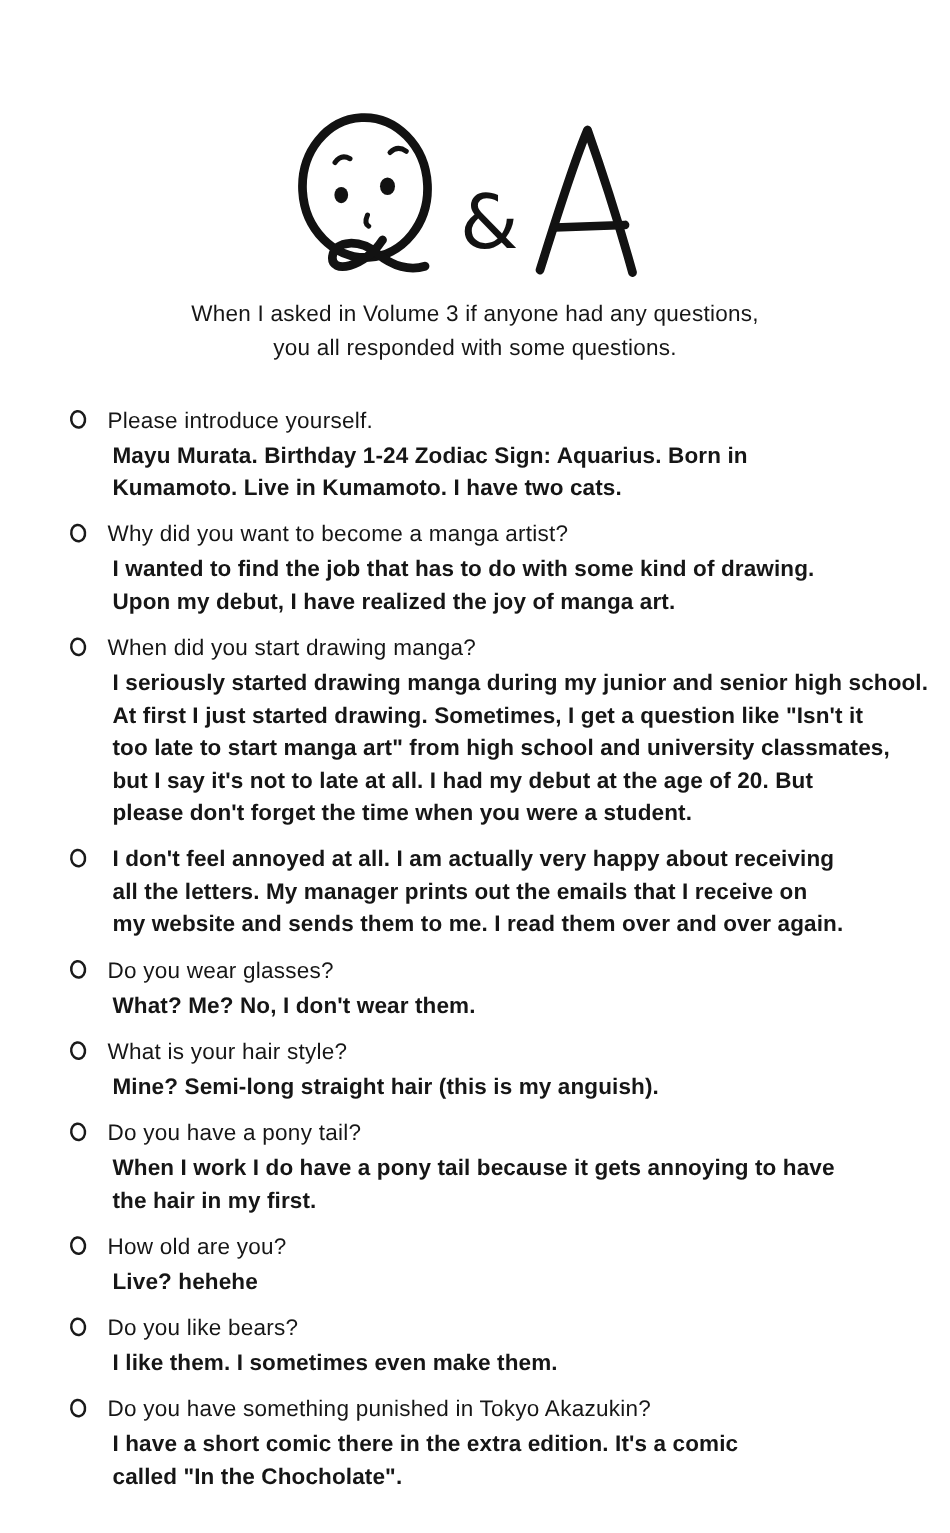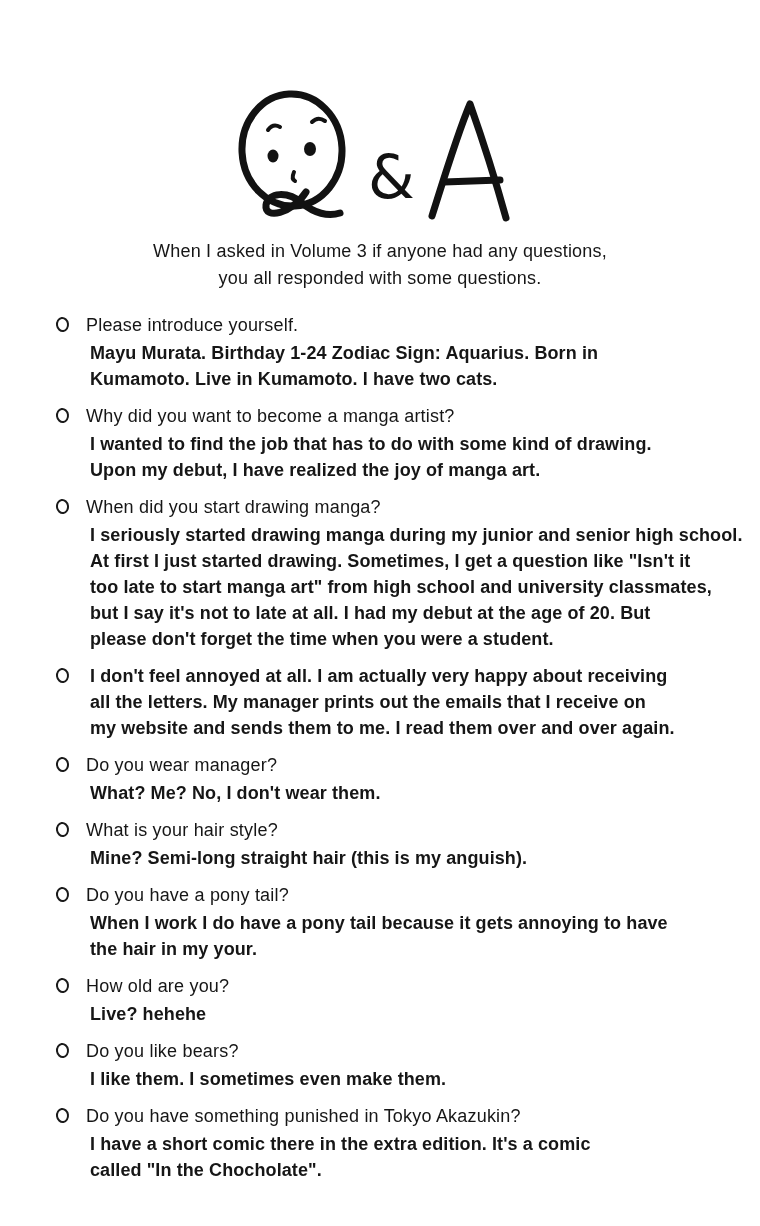--- a/index.html
+++ b/index.html
@@ -41,21 +41,21 @@
     fill: #121212;
   }
   .intro {
     margin-top: 16px;
     text-align: center;
     font-size: 18px;
     line-height: 27px;
     letter-spacing: 0.2px;
   }
   .qa-list {
-    margin-top: 20px;
+    margin-top: 31px;
     padding-left: 86px;
     padding-right: 8px;
   }
   .qa-item {
     position: relative;
     margin-bottom: 11px;
   }
   .bullet {
     position: absolute;
     left: -30px;
@@ -153,40 +153,40 @@
     <span class="bullet"></span>
     <div class="answer">
           <div class="answer-line">I don't feel annoyed at all. I am actually very happy about receiving</div>
           <div class="answer-line">all the letters. My manager prints out the emails that I receive on</div>
           <div class="answer-line">my website and sends them to me. I read them over and over again.</div>
         </div>
   </div>
 
   <div class="qa-item">
     <span class="bullet"></span>
-    <div class="question">Do you wear manager?</div>
+    <div class="question">Do you wear glasses?</div>
     <div class="answer">
           <div class="answer-line">What? Me? No, I don't wear them.</div>
         </div>
   </div>
 
   <div class="qa-item">
     <span class="bullet"></span>
     <div class="question">What is your hair style?</div>
     <div class="answer">
           <div class="answer-line">Mine? Semi-long straight hair (this is my anguish).</div>
         </div>
   </div>
 
   <div class="qa-item">
     <span class="bullet"></span>
     <div class="question">Do you have a pony tail?</div>
     <div class="answer">
           <div class="answer-line">When I work I do have a pony tail because it gets annoying to have</div>
-          <div class="answer-line">the hair in my your.</div>
+          <div class="answer-line">the hair in my first.</div>
         </div>
   </div>
 
   <div class="qa-item">
     <span class="bullet"></span>
     <div class="question">How old are you?</div>
     <div class="answer">
           <div class="answer-line">Live? hehehe</div>
         </div>
   </div>

